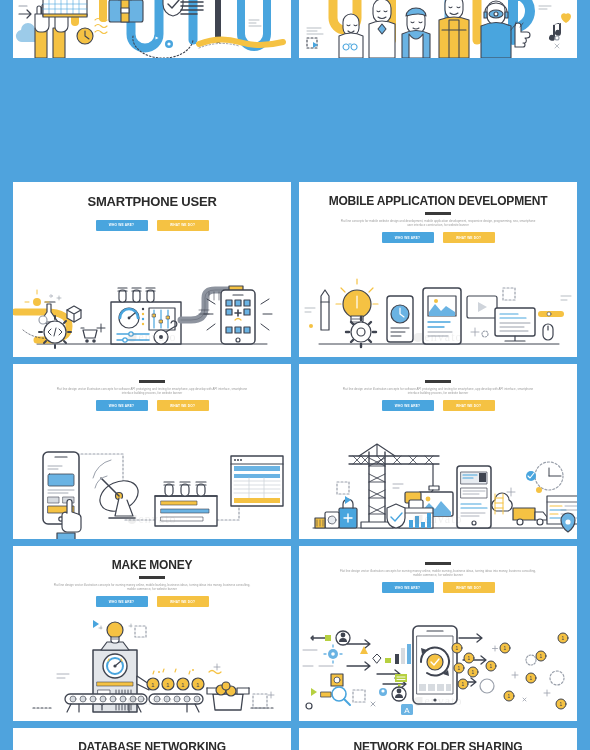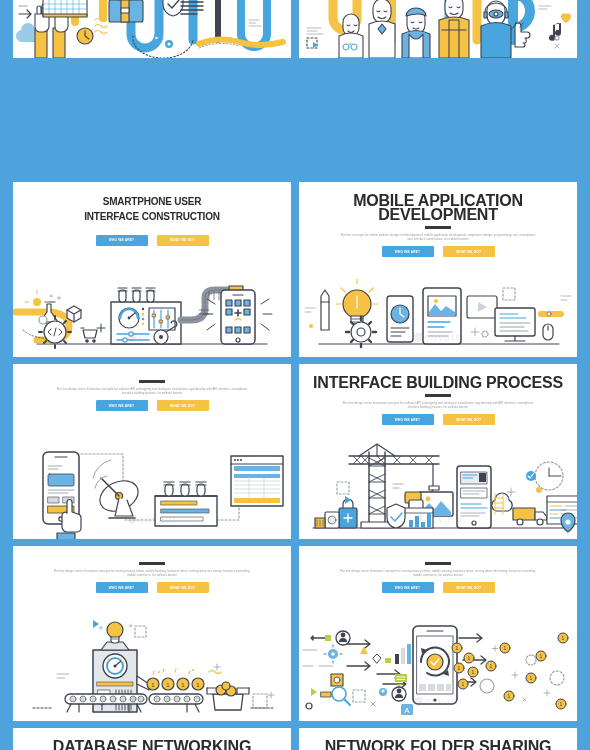--- a/index.html
+++ b/index.html
@@ -51,28 +51,28 @@
     align-items: center;
   }
 
   .banner-head {
     width: 100%;
     text-align: center;
     padding-top: 12px;
   }
 
   .banner-title {
-    font-size: 16px;
+    font-size: 12px;
     font-weight: bold;
     color: #2b2b2b;
     letter-spacing: -0.2px;
     line-height: 14px;
     text-transform: uppercase;
   }
-  .banner-title.two-line { font-size: 10px; line-height: 15px; }
+  .banner-title.two-line { font-size: 13px; line-height: 15px; }
 
   .rule {
     width: 26px;
     height: 2.5px;
     background: #3a3a3a;
     margin: 4px auto 4px;
   }
 
   .banner-desc {
     font-size: 2.9px;
@@ -262,21 +262,20 @@
           <circle cx="258" cy="38" r="2" fill="none" stroke="#9aa0ab"></circle>
           <path d="M256 44 l4 4 M256 48 l4 -4" stroke="#9aa0ab" stroke-width="0.7"></path>
         </g>
       </svg>
     </div>
 
     <div class="card">
       <div class="card-inner">
         <div class="banner-head">
           <div class="banner-title two-line">SMARTPHONE USER</div>
-          <div class="banner-title two-line">INTERFACE CONSTRUCTION</div>
           <div class="rule" style="visibility:hidden"></div>
           <div class="btn-row">
             <div class="btn blue">WHO WE ARE?</div>
             <div class="btn yellow">WHAT WE DO?</div>
           </div>
         </div>
       </div>
       <svg class="art" viewBox="0 0 278 105">
         <g fill="none" stroke="#3f4450" stroke-width="1.2" stroke-linecap="round" stroke-linejoin="round">
 
@@ -539,21 +538,20 @@
           </g>
           <rect x="221" y="64" width="46" height="5" fill="#f5c243" stroke="none"></rect>
         </g>
       </svg>
       <div class="watermark"><span class="wm-leaf"></span><span>envato</span></div>
     </div>
 
     <div class="card">
       <div class="card-inner">
         <div class="banner-head">
-          <div class="banner-title">INTERFACE BUILDING PROCESS</div>
           <div class="rule"></div>
           <div class="banner-desc">Flat line design vector illustration concepts for software API prototyping and testing for smartphone, app develop with API interface, smartphone interface building process, for website banner</div>
           <div class="btn-row">
             <div class="btn blue">WHO WE ARE?</div>
             <div class="btn yellow">WHAT WE DO?</div>
           </div>
         </div>
       </div>
       <svg class="art" viewBox="0 0 278 105">
         <g fill="none" stroke="#3f4450" stroke-width="1.2" stroke-linecap="round" stroke-linejoin="round">
@@ -659,20 +657,21 @@
           <path d="M212 54 v8 M208 58 h8" stroke="#9aa0ab" stroke-width="0.8"></path>
           <path d="M94 50 h10 M94 54 h6" stroke="#9aa0ab" stroke-width="0.8"></path>
         </g>
       </svg>
       <div class="watermark"><span class="wm-leaf"></span><span>envato</span></div>
     </div>
 
     <div class="card">
       <div class="card-inner">
         <div class="banner-head">
+          <div class="banner-title">MAKE MONEY</div>
           <div class="rule"></div>
           <div class="banner-desc">Flat line design vector illustration concepts for earning money online, mobile banking, business ideas, turning ideas into money, business consulting, mobile commerce, for website banner</div>
           <div class="btn-row">
             <div class="btn blue">WHO WE ARE?</div>
             <div class="btn yellow">WHAT WE DO?</div>
           </div>
         </div>
       </div>
       <svg class="art" viewBox="0 0 278 105">
         <g fill="none" stroke="#3f4450" stroke-width="1.2" stroke-linecap="round" stroke-linejoin="round">

